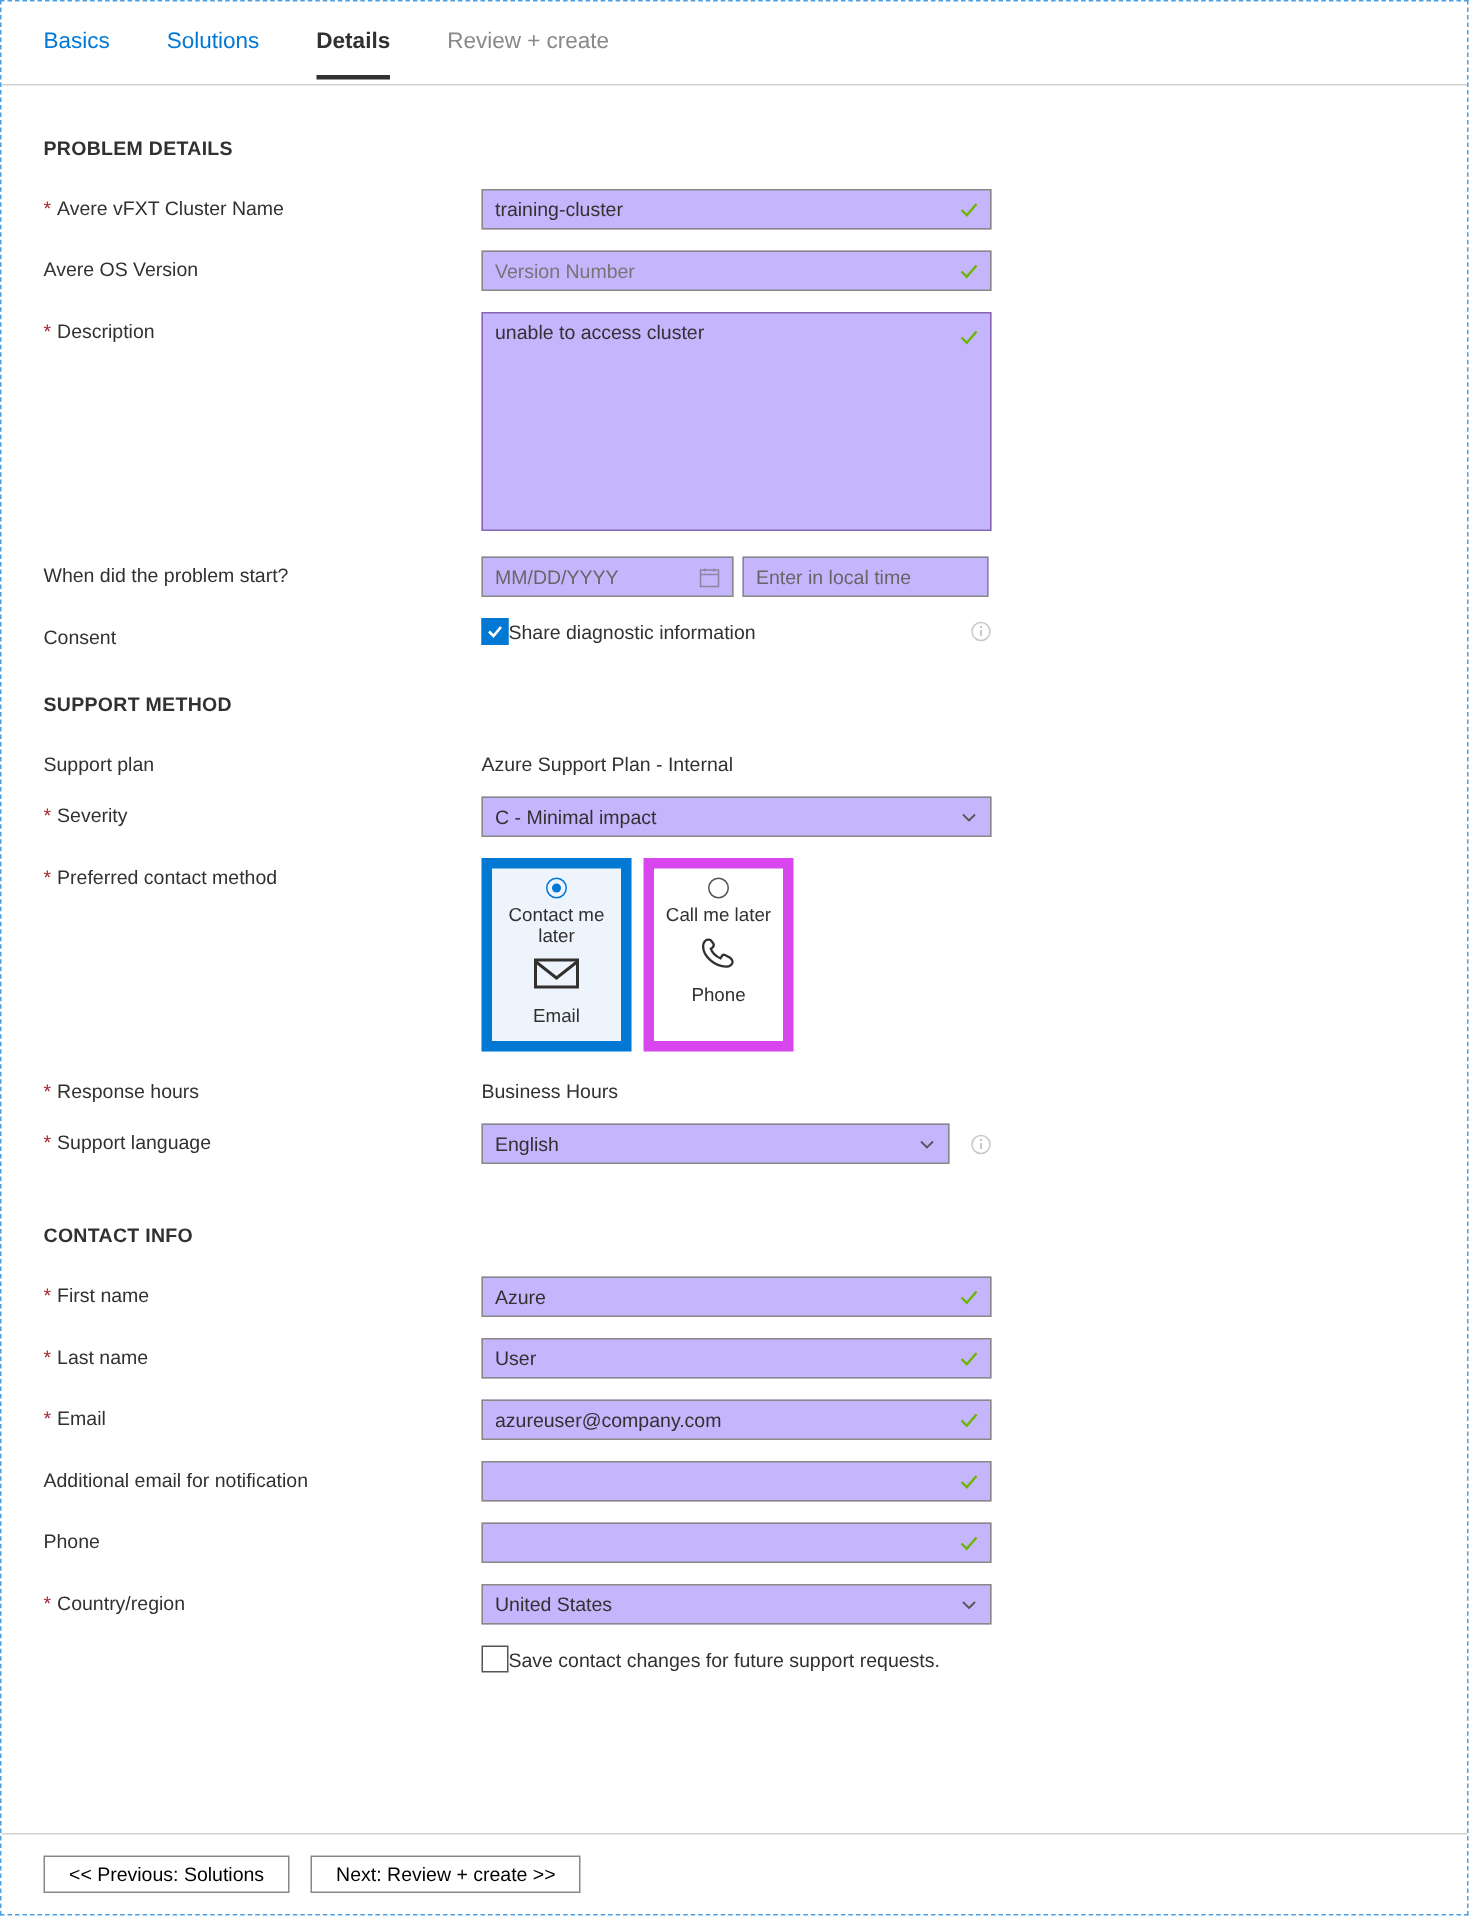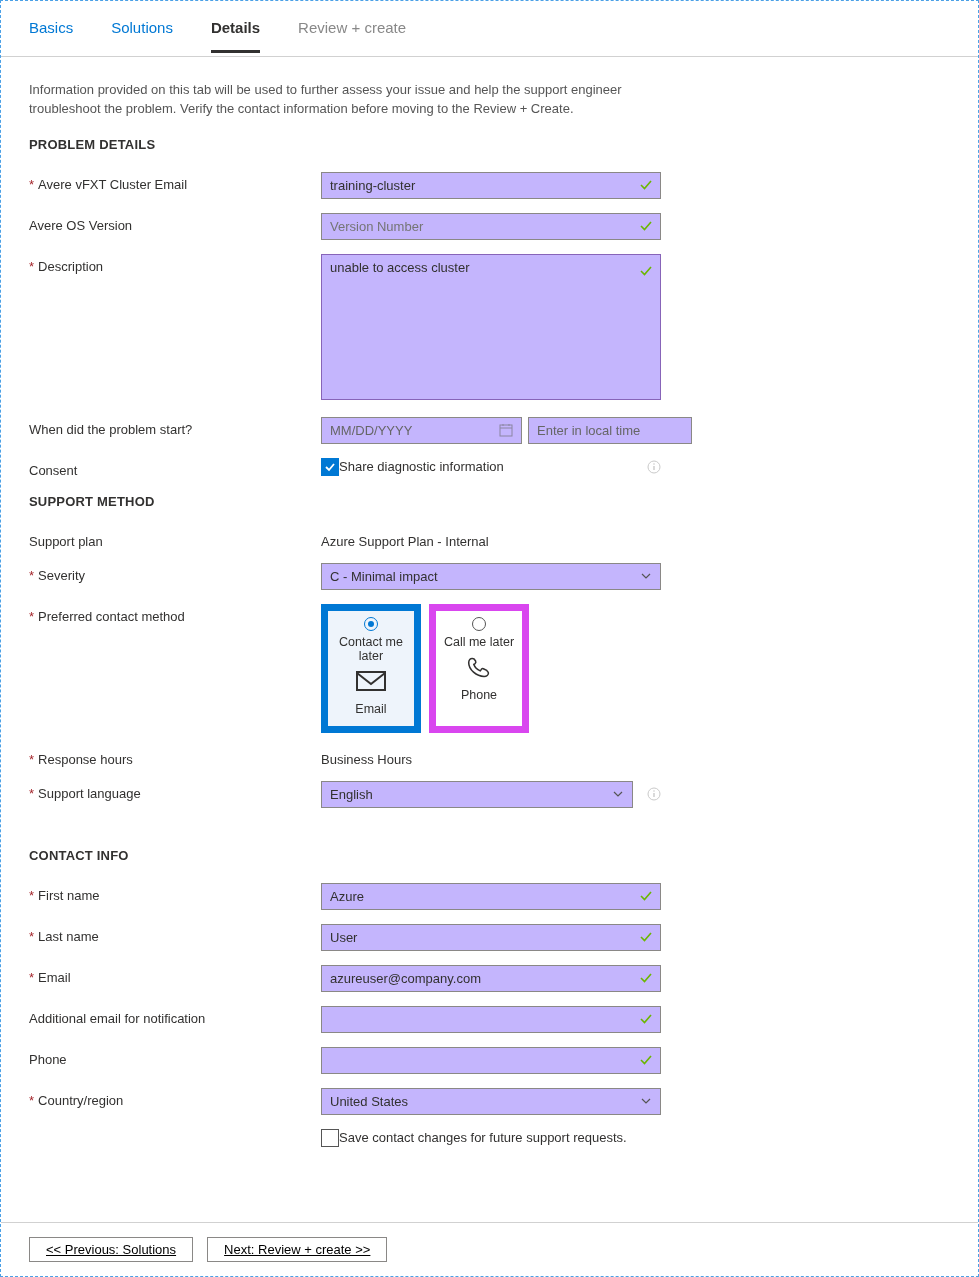--- a/index.html
+++ b/index.html
@@ -18,65 +18,64 @@
 .req { color: #a4262c; margin-right: 4px; }
 input[type=text], textarea, .select, .fileinput, .dateinput { width: 100%; border: 1px solid #8a8886; background: #c4b5fd; font-family: Liberation Sans, sans-serif; font-size: 13px; color: #323130; padding: 5px 8px; outline: none; }
 .valid { border-color: #8764b8; }
 textarea { height: 146px; resize: none; }
 .withcheck { position: relative; }
 .withcheck .chk { position: absolute; right: 8px; top: 50%; transform: translateY(-50%); pointer-events: none; }
 .withcheck.ta .chk { top: 10px; transform: none; }
 .select { display: flex; align-items: center; justify-content: space-between; cursor: pointer; }
 .chev { width: 12px; height: 12px; }
 .daterow { display: flex; gap: 6px; }
-.dateinput { display: flex; align-items: center; justify-content: space-between; width: 201px; color: #666; cursor: text; }
+.dateinput { display: flex; align-items: center; justify-content: space-between; width: 168px; color: #666; cursor: text; }
 .cal { width: 14px; height: 14px; opacity: 0.6; }
 .filewrap { display: flex; gap: 6px; align-items: stretch; }
 .fileinput { flex: 1; color: #666; }
 .filebtn { width: 26px; background: #0078d4; display: flex; align-items: center; justify-content: center; cursor: pointer; }
 .cbxrow { display: flex; align-items: center; }
 .cbx { width: 18px; height: 18px; border: 1px solid #0078d4; background: #0078d4; display: flex; align-items: center; justify-content: center; cursor: pointer; }
 .cbx.empty { background: #fff; border-color: #555; }
 .info { width: 14px; height: 14px; opacity: 0.45; margin-left: 10px; }
 .static { padding-top: 5px; }
 .contactcards { display: flex; gap: 8px; }
 .card { width: 100px; border: 7px solid #d946ef; background: #fff; text-align: center; padding: 6px 2px 10px 2px; cursor: pointer; }
 .card.sel { background: #eef4fb; border-color: #0078d4; }
 .card .rad { width: 14px; height: 14px; border-radius: 50%; border: 1px solid #555; margin: 0 auto 4px auto; position: relative; }
 .card.sel .rad { border-color: #0078d4; }
 .card.sel .rad::after { content: ""; position: absolute; inset: 3px; border-radius: 50%; background: #0078d4; }
 .card .big { margin: 6px auto; width: 32px; height: 24px; }
 .card .txt { font-size: 12.5px; }
 .footer { position: absolute; left: 0; right: 0; bottom: 0; height: 54px; border-top: 1px solid #d1d1d1; display: flex; align-items: center; gap: 14px; padding: 0 28px; background: #fff; }
-.fbtn { border: 1px solid #8a8886; background: #fff; padding: 4px 16px; font-family: inherit; font-size: 13px; cursor: pointer; text-decoration: underline; }
+.fbtn { border: 1px solid #8a8886; background: #fff; padding: 4px 16px; font-family: inherit; font-size: 13px; cursor: pointer; }
 ::-webkit-scrollbar { width: 16px; }
 ::-webkit-scrollbar-track { background: #f3f2f1; }
 ::-webkit-scrollbar-thumb { background: #c8c6c4; }
 ::-webkit-scrollbar-button:single-button { height: 16px; background: #f3f2f1; }
 .savecbx { margin-top: 8px; }
 </style>
 </head>
 <body>
 
 <div class="tabstrip">
   <div class="tab">Basics</div>
   <div class="tab">Solutions</div>
   <div class="tab active">Details</div>
   <div class="tab dim">Review + create</div>
 </div>
 
 <div class="scrollhost">
 <div class="scrollarea">
 
-  <p class="intro">Information provided on this tab will be used to further assess your issue and help the support engineer troubleshoot the problem. Verify the contact information before moving to the Review + Create.</p>
 
   <h3 class="section">PROBLEM DETAILS</h3>
 
   <div class="row">
-    <div class="lab"><span class="req">*</span><span>Avere vFXT Cluster Email</span></div>
+    <div class="lab"><span class="req">*</span><span>Avere vFXT Cluster Name</span></div>
     <div class="ctl withcheck">
       <input type="text" class="valid" value="training-cluster" style="">
       <svg class="chk" width="14" height="14" viewBox="0 0 14 14">
             <path d="M2 7 L5.5 10.5 L12 3" stroke="#6bb700" stroke-width="1.6" fill="none"></path>
           </svg>
     </div>
   </div>
 
   <div class="row">
     <div class="lab"><span>Avere OS Version</span></div>
@@ -127,21 +126,21 @@
       </div>
       <span>Share diagnostic information</span>
       <svg class="info" viewBox="0 0 14 14" style="margin-left:auto">
             <circle cx="7" cy="7" r="6" fill="none" stroke="#888"></circle>
             <circle cx="7" cy="4" r="0.8" fill="#888"></circle>
             <line x1="7" y1="6" x2="7" y2="10" stroke="#888" stroke-width="1.4"></line>
           </svg>
     </div>
   </div>
 
-  <h3 class="section" style="margin-top:16px">SUPPORT METHOD</h3>
+  <h3 class="section" style="margin-top:30px">SUPPORT METHOD</h3>
 
   <div class="row">
     <div class="lab"><span>Support plan</span></div>
     <div class="ctl static">Azure Support Plan - Internal</div>
   </div>
 
   <div class="row">
     <div class="lab"><span class="req">*</span><span>Severity</span></div>
     <div class="ctl">
       <div class="select">

